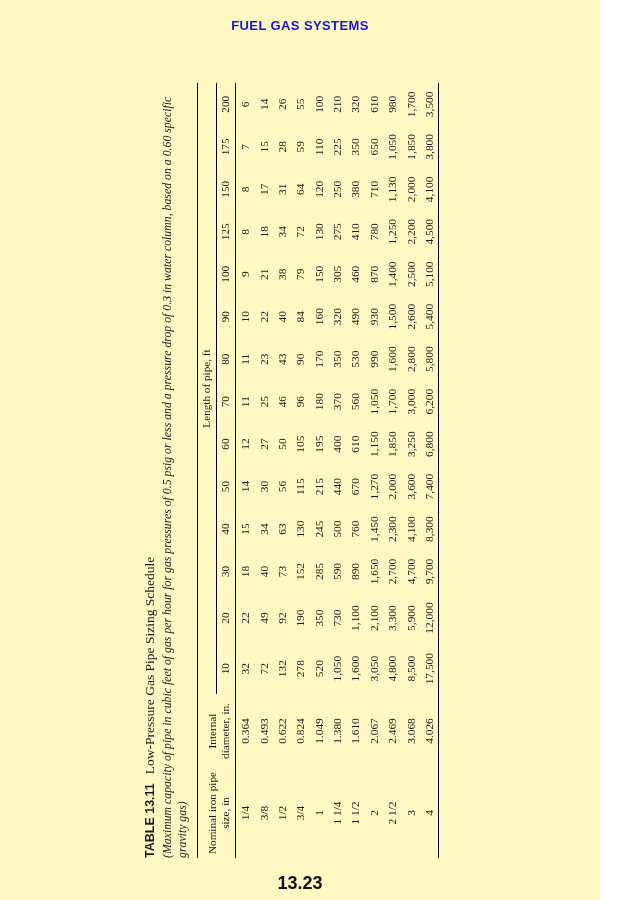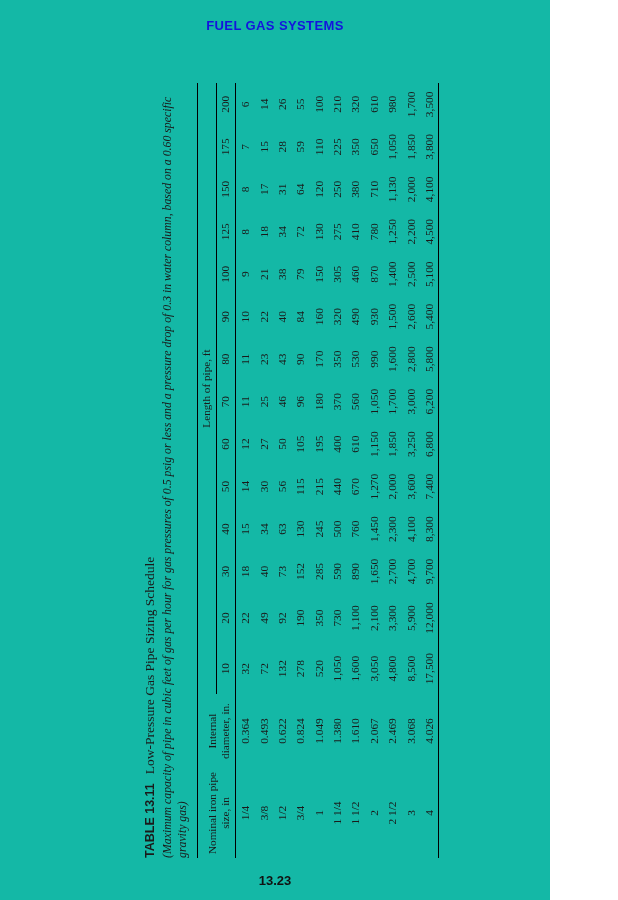--- a/index.html
+++ b/index.html
@@ -1,41 +1,41 @@
 <!DOCTYPE html>
 <html><head>
 <meta charset="utf-8">
 <style>
   * { margin:0; padding:0; box-sizing:border-box; }
   html,body { background:#ffffff; }
   .page {
     position:relative;
-    width:550px; height:900px;
-    background:#14b8a6;
+    width:600px; height:900px;
+    background:#fef9c3;
     overflow:hidden;
     font-family:"Liberation Serif", serif;
     color:#1a1a1a;
     text-decoration:underline;
   }
   .running-header {
     position:absolute;
     top:18px; left:0; width:100%;
     text-align:center;
     font-family:"Liberation Sans", sans-serif;
     font-weight:bold;
     font-size:13px;
     letter-spacing:0.4px;
   }
   .page-number {
     position:absolute;
     top:873px; left:0; width:100%;
     text-align:center;
     font-family:"Liberation Sans", sans-serif;
     font-weight:bold;
-    font-size:13px;
+    font-size:18px;
     color:#111;
   }
   
   .rotated {
     position:absolute;
     left:142px; top:858px;
     width:775px; height:330px;
     transform:rotate(-90deg);
     transform-origin:0 0;
   }

